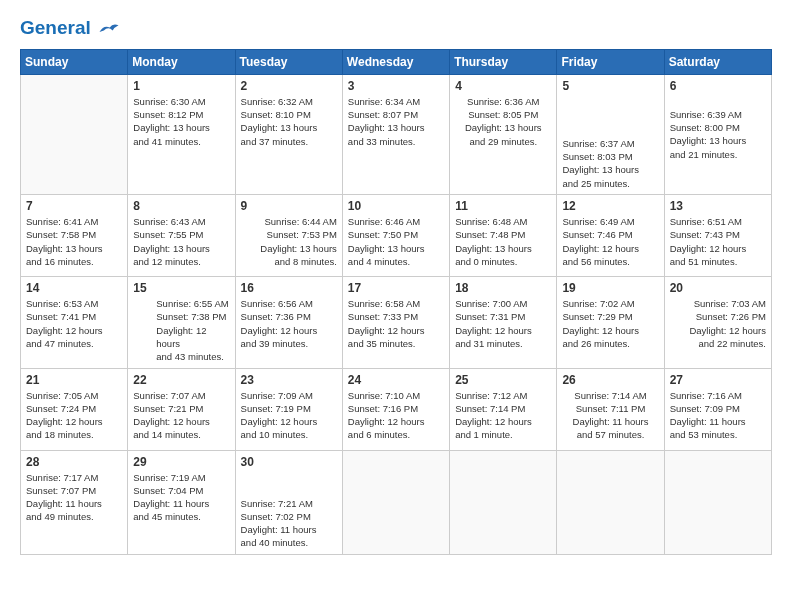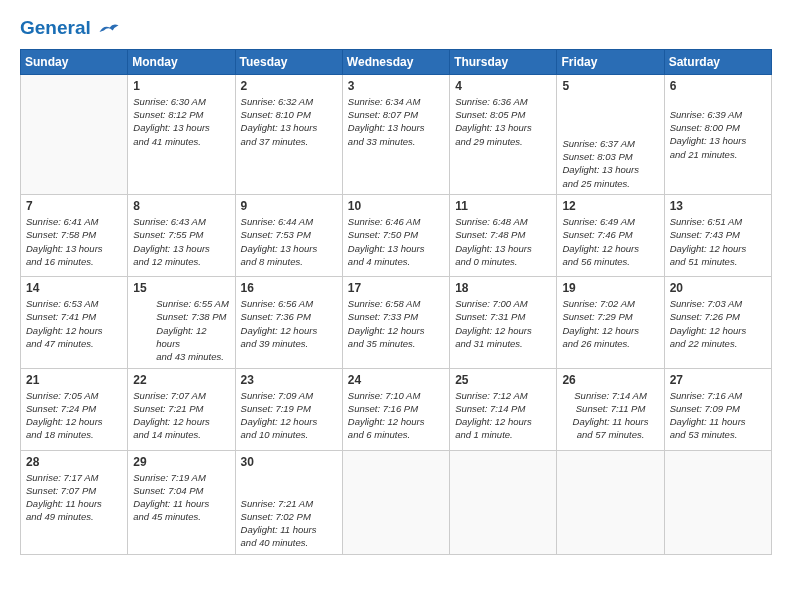--- a/index.html
+++ b/index.html
@@ -68,21 +68,20 @@
       font-weight: bold;
       font-size: 12px;
       color: #333;
       display: block;
       margin-bottom: 2px;
     }
     .day-info {
       font-size: 9.5px;
       color: #333;
       line-height: 1.4;
-      font-style: italic;
     }
     .empty-cell {
       background: #f9f9f9;
     }
     .last-row td {
       height: 68px;
     }
   </style>
 </head>
 <body>
@@ -140,21 +139,21 @@
           </td>
           <td>
             <span class="day-number">3</span>
             <div class="day-info" style="white-space: pre-line;">Sunrise: 6:34 AM
 Sunset: 8:07 PM
 Daylight: 13 hours
 and 33 minutes.</div>
           </td>
           <td>
             <span class="day-number">4</span>
-            <div class="day-info" style="white-space: pre-line;">Sunrise: 6:36 AM
+            <div class="day-info" style="white-space: pre-line; text-align: center;">Sunrise: 6:36 AM
 Sunset: 8:05 PM
 Daylight: 13 hours
 and 29 minutes.</div>
           </td>
           <td>
             <span class="day-number">5</span>
             <div class="day-info" style="white-space: pre-line; margin-top: 44px;">Sunrise: 6:37 AM
 Sunset: 8:03 PM
 Daylight: 13 hours
 and 25 minutes.</div>
@@ -177,21 +176,21 @@
           </td>
           <td>
             <span class="day-number">8</span>
             <div class="day-info" style="white-space: pre-line;">Sunrise: 6:43 AM
 Sunset: 7:55 PM
 Daylight: 13 hours
 and 12 minutes.</div>
           </td>
           <td>
             <span class="day-number">9</span>
-            <div class="day-info" style="white-space: pre-line;">Sunrise: 6:44 AM
+            <div class="day-info" style="white-space: pre-line; text-align: right;">Sunrise: 6:44 AM
 Sunset: 7:53 PM
 Daylight: 13 hours
 and 8 minutes.</div>
           </td>
           <td>
             <span class="day-number">10</span>
             <div class="day-info" style="white-space: pre-line;">Sunrise: 6:46 AM
 Sunset: 7:50 PM
 Daylight: 13 hours
 and 4 minutes.</div>
@@ -256,21 +255,21 @@
           </td>
           <td>
             <span class="day-number">19</span>
             <div class="day-info" style="white-space: pre-line;">Sunrise: 7:02 AM
 Sunset: 7:29 PM
 Daylight: 12 hours
 and 26 minutes.</div>
           </td>
           <td>
             <span class="day-number">20</span>
-            <div class="day-info" style="white-space: pre-line;">Sunrise: 7:03 AM
+            <div class="day-info" style="white-space: pre-line; text-align: right;">Sunrise: 7:03 AM
 Sunset: 7:26 PM
 Daylight: 12 hours
 and 22 minutes.</div>
           </td>
         </tr>
         <tr>
           <td>
             <span class="day-number">21</span>
             <div class="day-info" style="white-space: pre-line;">Sunrise: 7:05 AM
 Sunset: 7:24 PM

